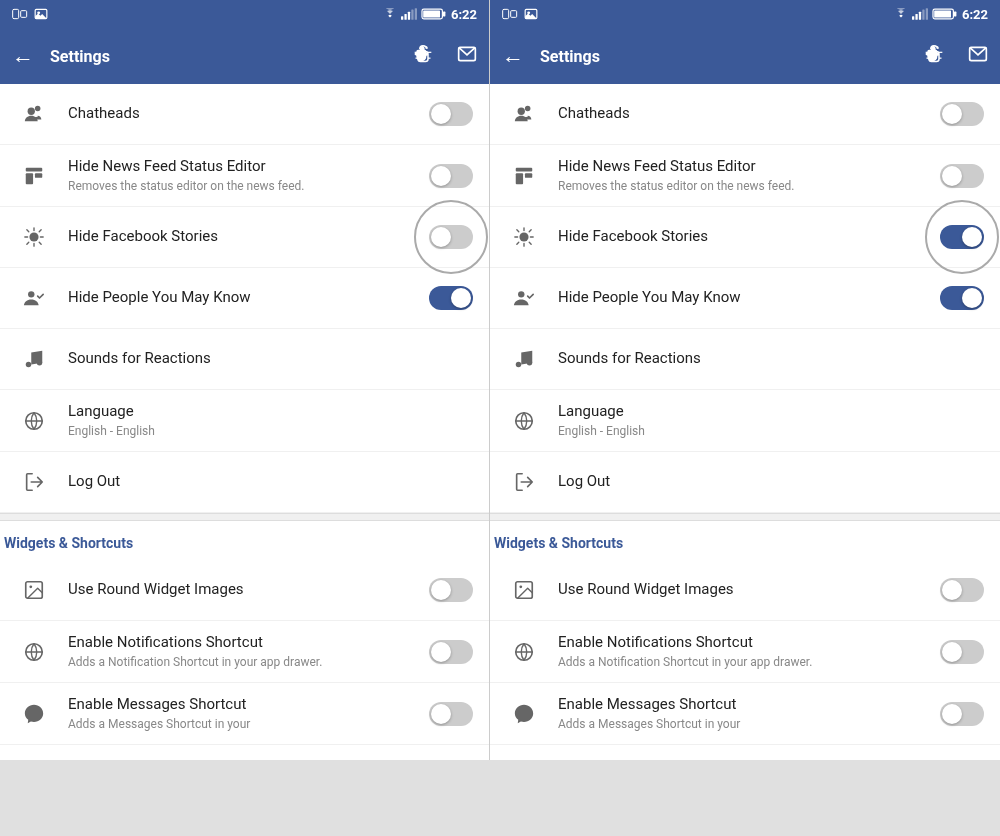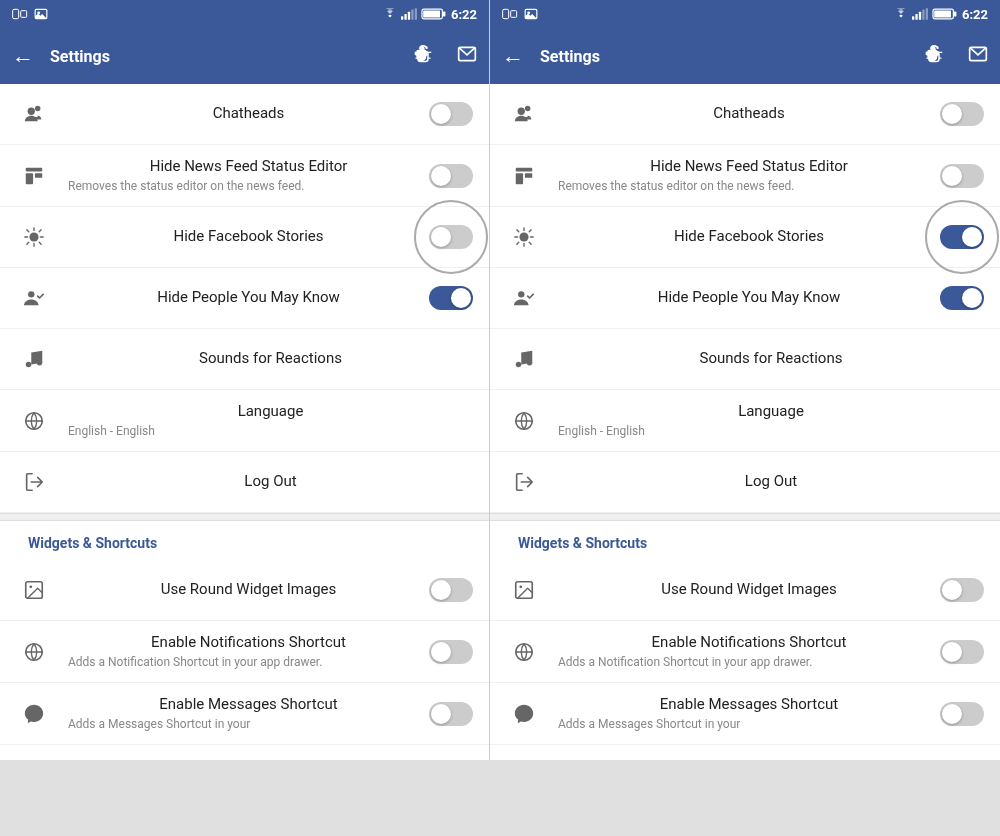--- a/index.html
+++ b/index.html
@@ -109,21 +109,20 @@
     }
 
     .settings-item-content {
       flex: 1;
     }
 
     .settings-item-title {
       font-size: 15px;
       color: #222;
       line-height: 1.3;
-      text-align: center;
     }
 
     .settings-item-subtitle {
       font-size: 12px;
       color: #888;
       margin-top: 2px;
       line-height: 1.3;
     }
 
     
@@ -186,21 +185,21 @@
     
     .section-divider {
       height: 8px;
       background: #f0f0f0;
       border-top: 1px solid #ddd;
       border-bottom: 1px solid #ddd;
     }
 
     
     .section-header {
-      padding: 12px 28px 8px;
+      padding: 12px 4px 8px;
       background: white;
     }
 
     .section-header-text {
       font-size: 14px;
       font-weight: bold;
       color: #3b5998;
     }
   </style>
 </head>

